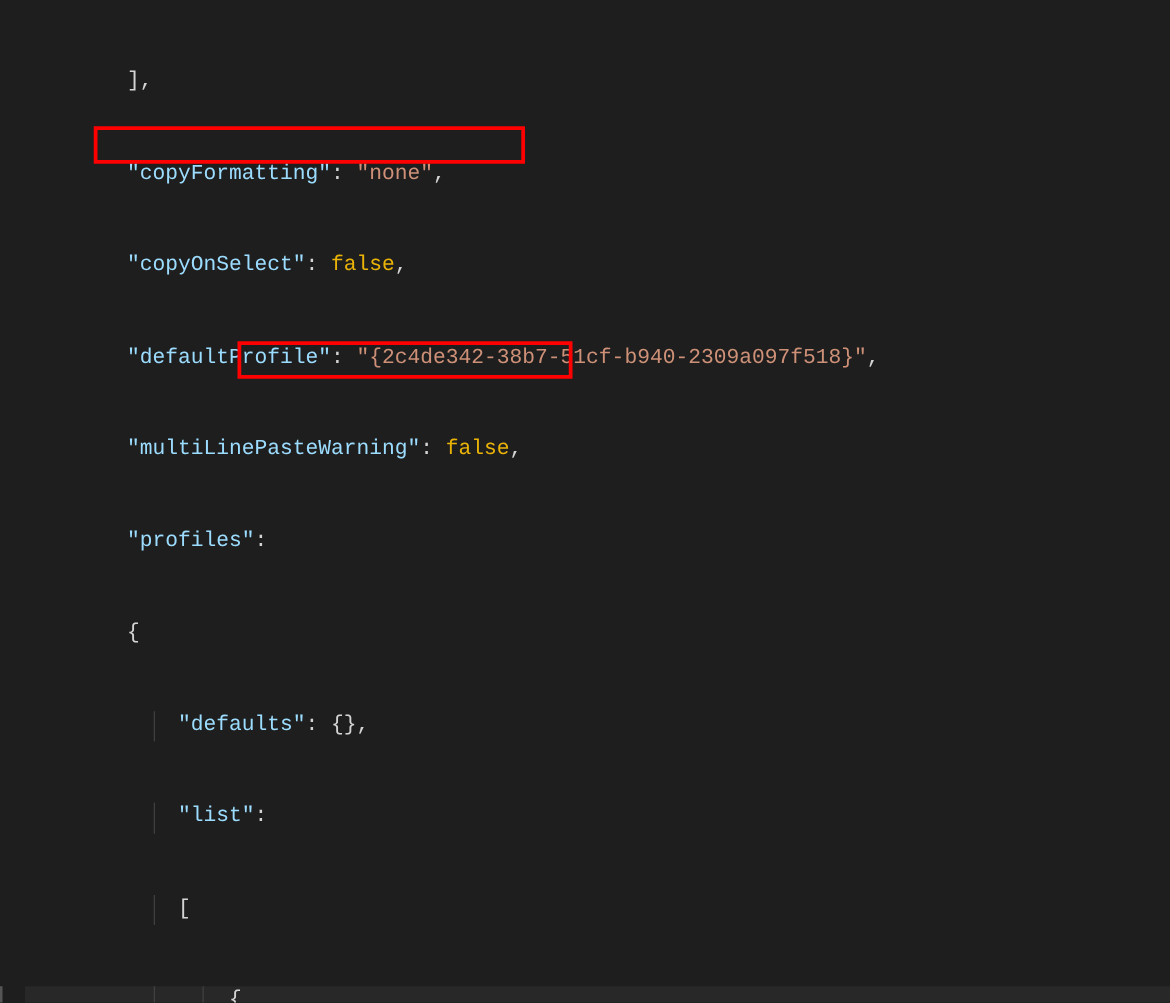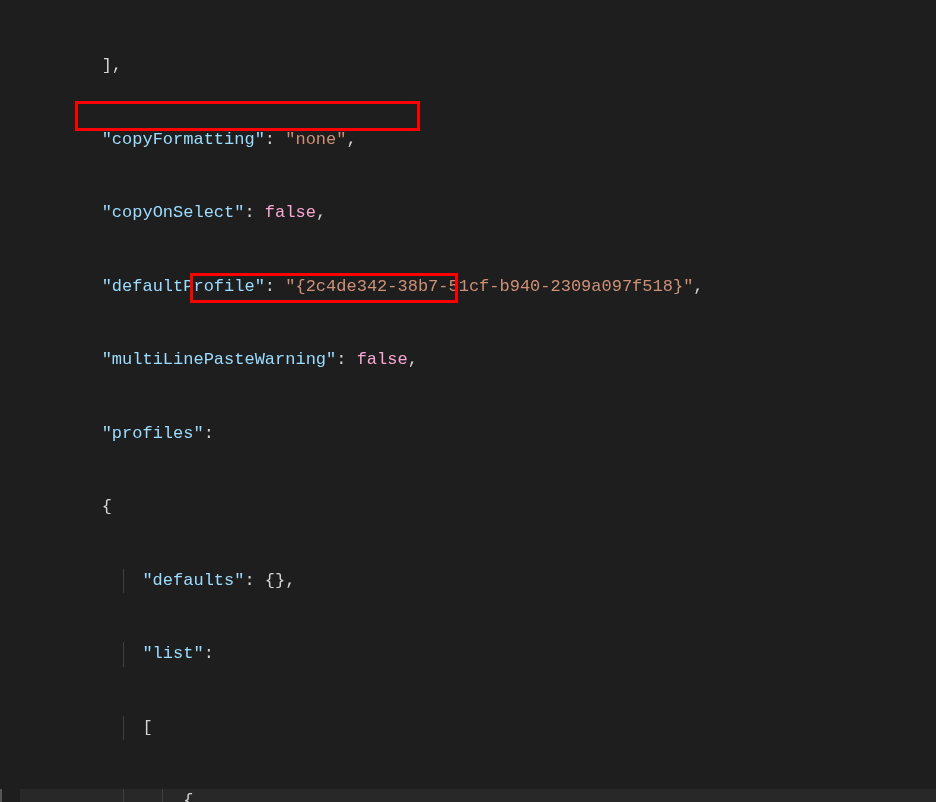--- a/index.html
+++ b/index.html
@@ -42,21 +42,21 @@
     top: 0;
     bottom: 0;
     width: 1px;
     background: #404040;
   }
   .g1 { left: 103px; }
   .g2 { left: 142px; }
   .key   { color: #9cdcfe; }
   .punct { color: #d4d4d4; }
   .str   { color: #ce9178; }
-  .kw    { color: #f9a8d4; }
+  .kw    { color: #eab308; }
   .redbox {
     position: absolute;
     border: 3px solid #ff0000;
     pointer-events: none;
   }
 </style>
 </head>
 <body>
 
 <div class="editor">

